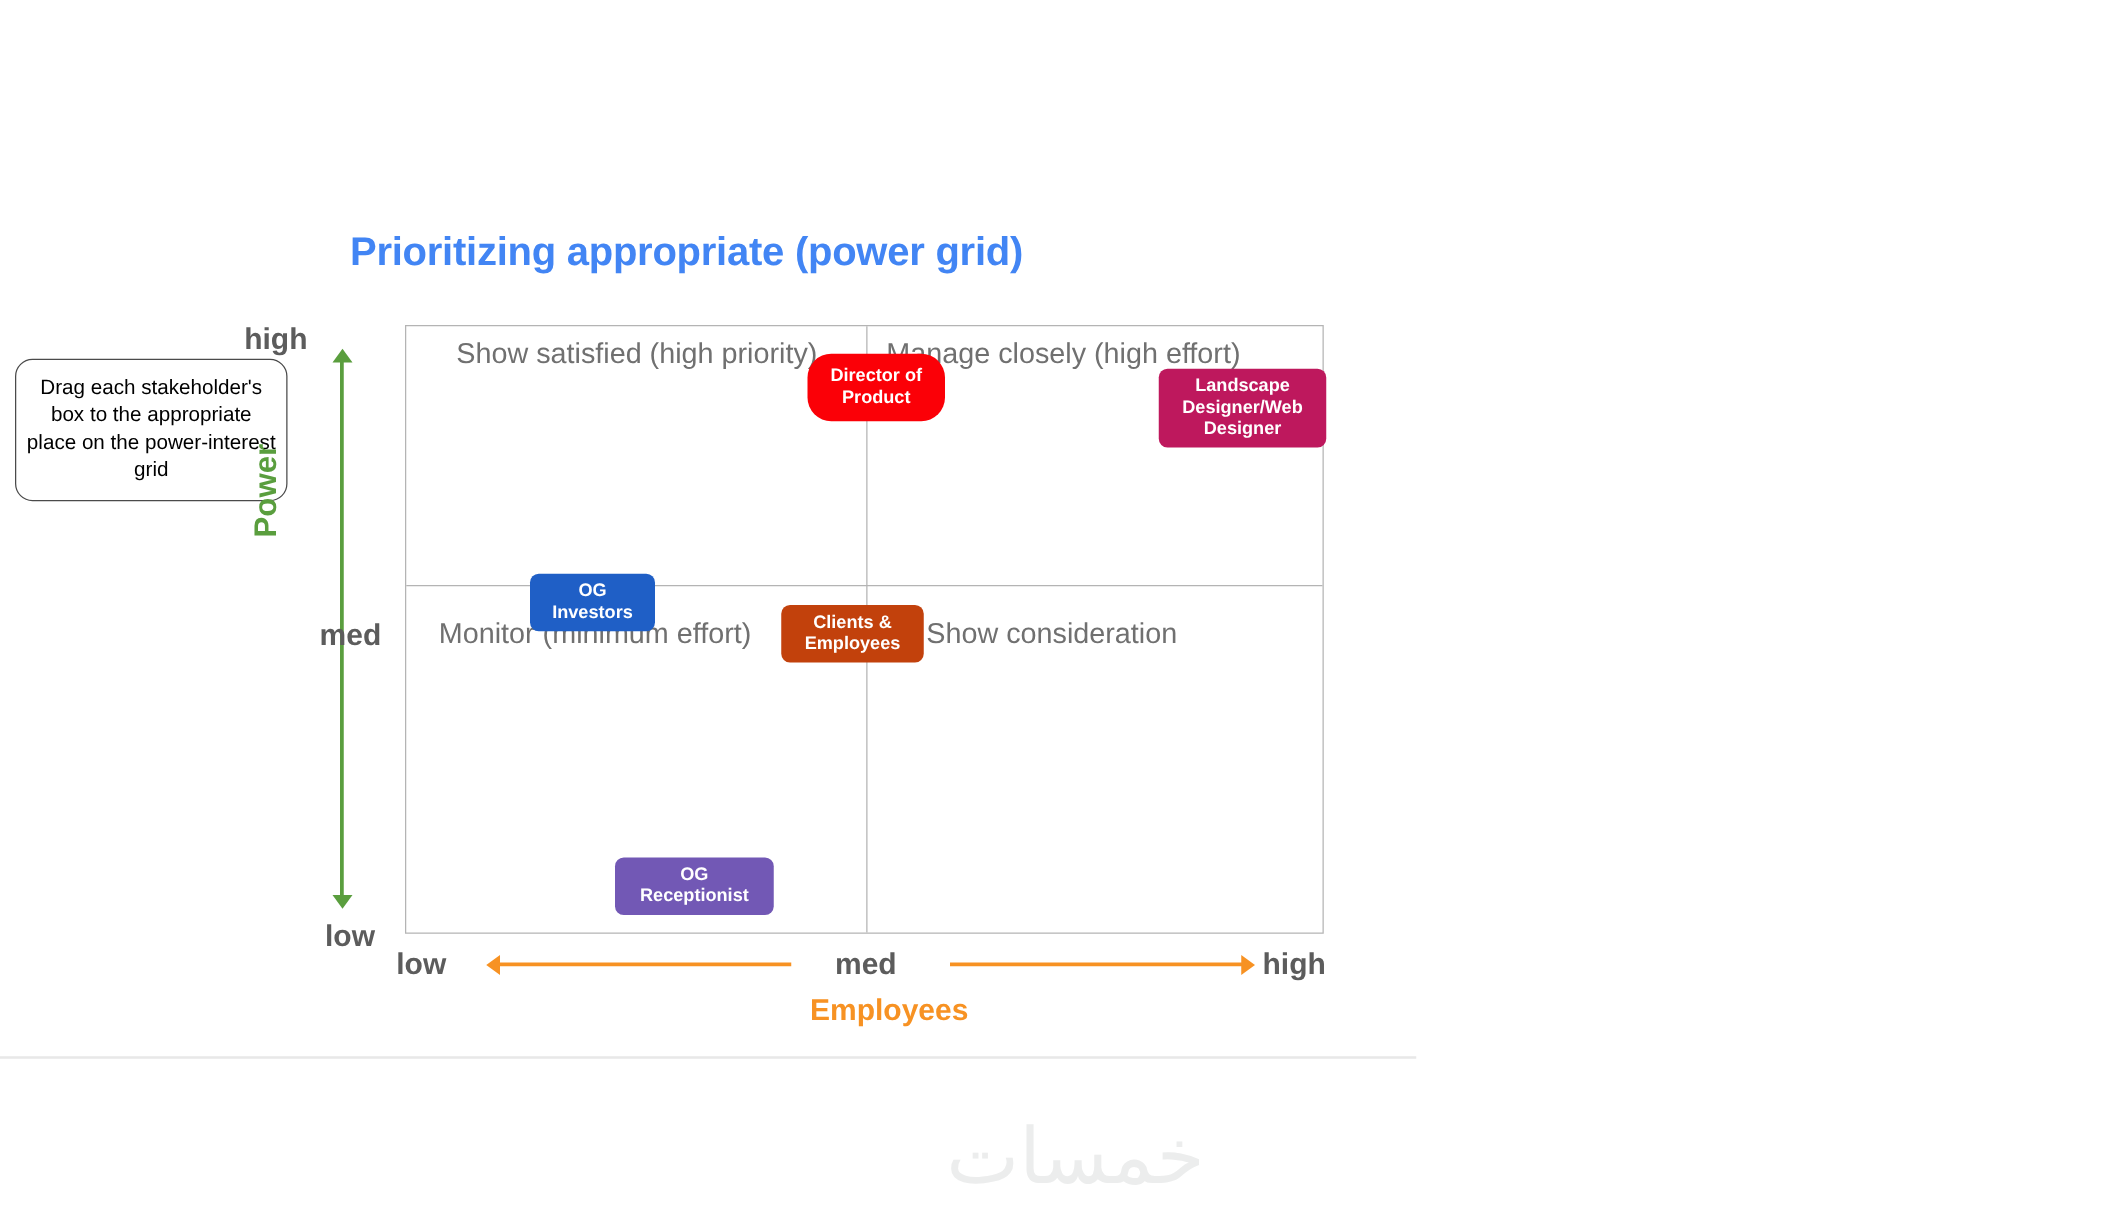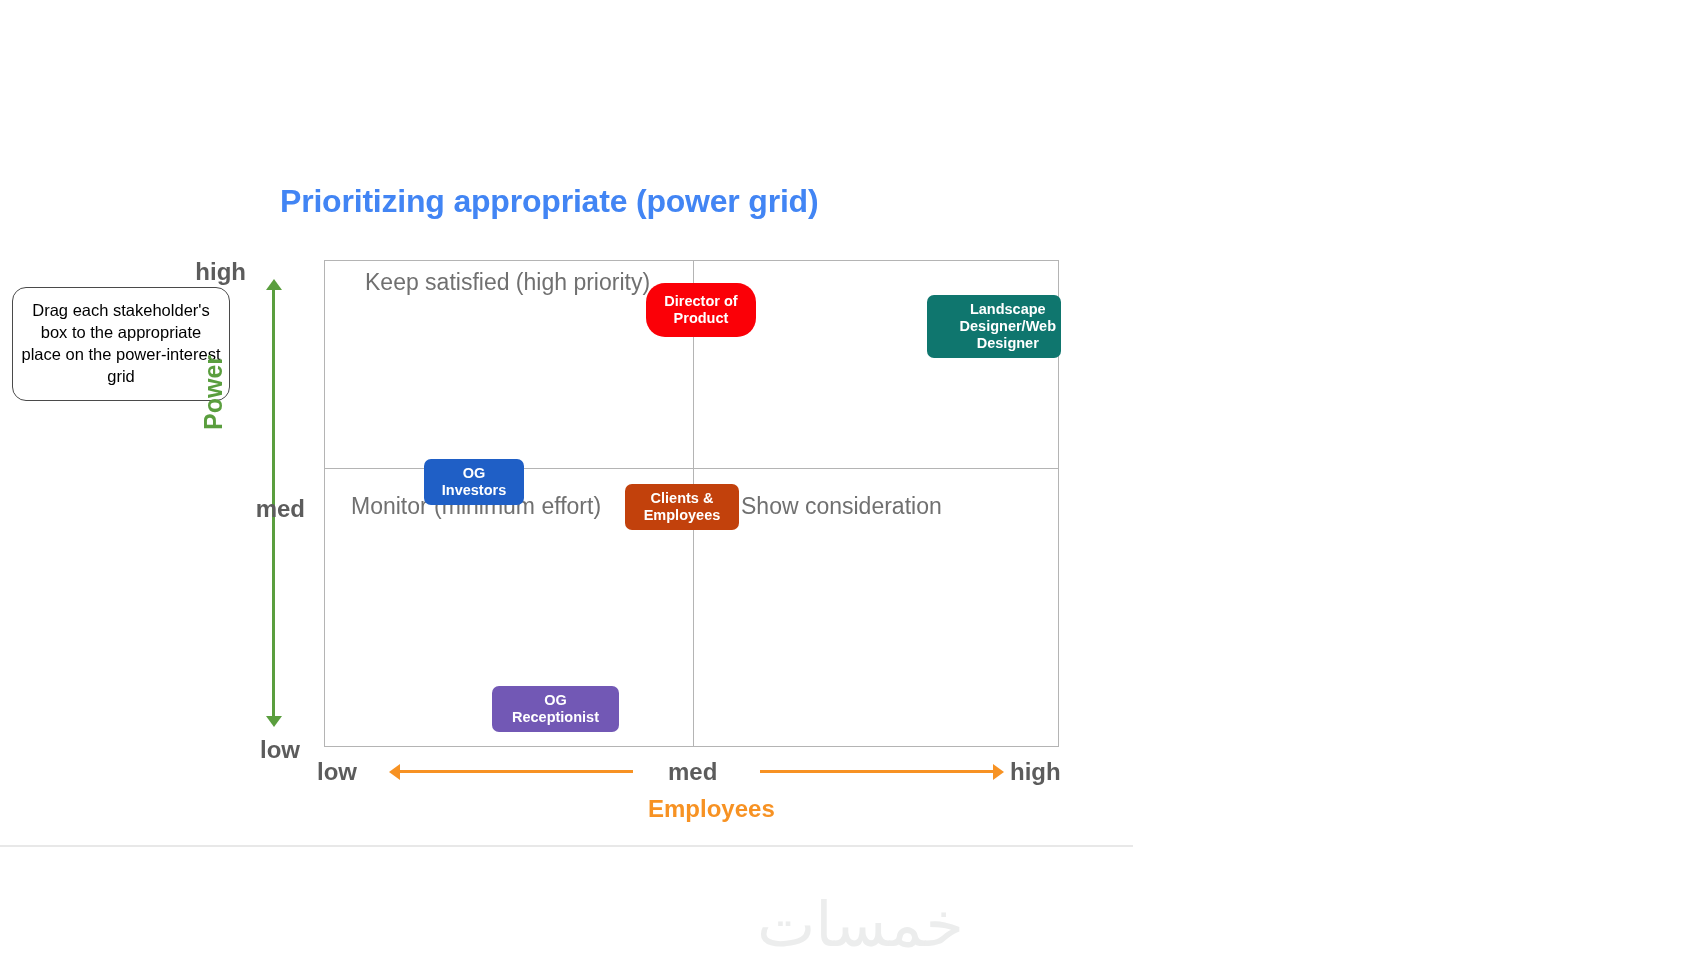--- a/index.html
+++ b/index.html
@@ -239,30 +239,31 @@
   <div id="title">Prioritizing appropriate (power grid)</div>
 
   <div id="instruction-box">
     <div id="instruction-text">Drag each stakeholder's box to the appropriate place on the power-interest grid</div>
   </div>
 
   <div id="grid">
     <div id="grid-vline"></div>
     <div id="grid-hline"></div>
 
-    <div class="quad-label" id="quad-tl">Keep satisfied (high priority)</div>
+    <div class="quad-label" id="quad-tl">Show satisfied (high priority)</div>
+    <div class="quad-label" id="quad-tr">Manage closely (high effort)</div>
     <div class="quad-label" id="quad-bl">Monitor (minimum effort)</div>
     <div class="quad-label" id="quad-br">Show consideration</div>
   </div>
 
   <div id="stakeholder-layer">
       <div class="stake-box" style="left: 646px; top: 283px; width: 110px; height: 54px; background: rgb(251, 0, 7); border-radius: 19px;">
         <span>Director of<br>Product</span>
       </div>
-      <div class="stake-box" style="left: 927px; top: 295px; width: 134px; height: 63px; background: #0f766e; justify-content: flex-end;">
+      <div class="stake-box" style="left: 927px; top: 295px; width: 134px; height: 63px; background: #be185d;">
         <span>Landscape<br>Designer/Web<br>Designer</span>
       </div>
       <div class="stake-box" style="left: 424px; top: 459px; width: 100px; height: 46px; background: rgb(31, 95, 198);">
         <span>OG<br>Investors</span>
       </div>
       <div class="stake-box" style="left: 625px; top: 484px; width: 114px; height: 46px; background: #c2410c;">
         <span>Clients &amp;<br>Employees</span>
       </div>
       <div class="stake-box" style="left: 492px; top: 686px; width: 127px; height: 46px; background: rgb(114, 88, 181);">
         <span>OG<br>Receptionist</span>

